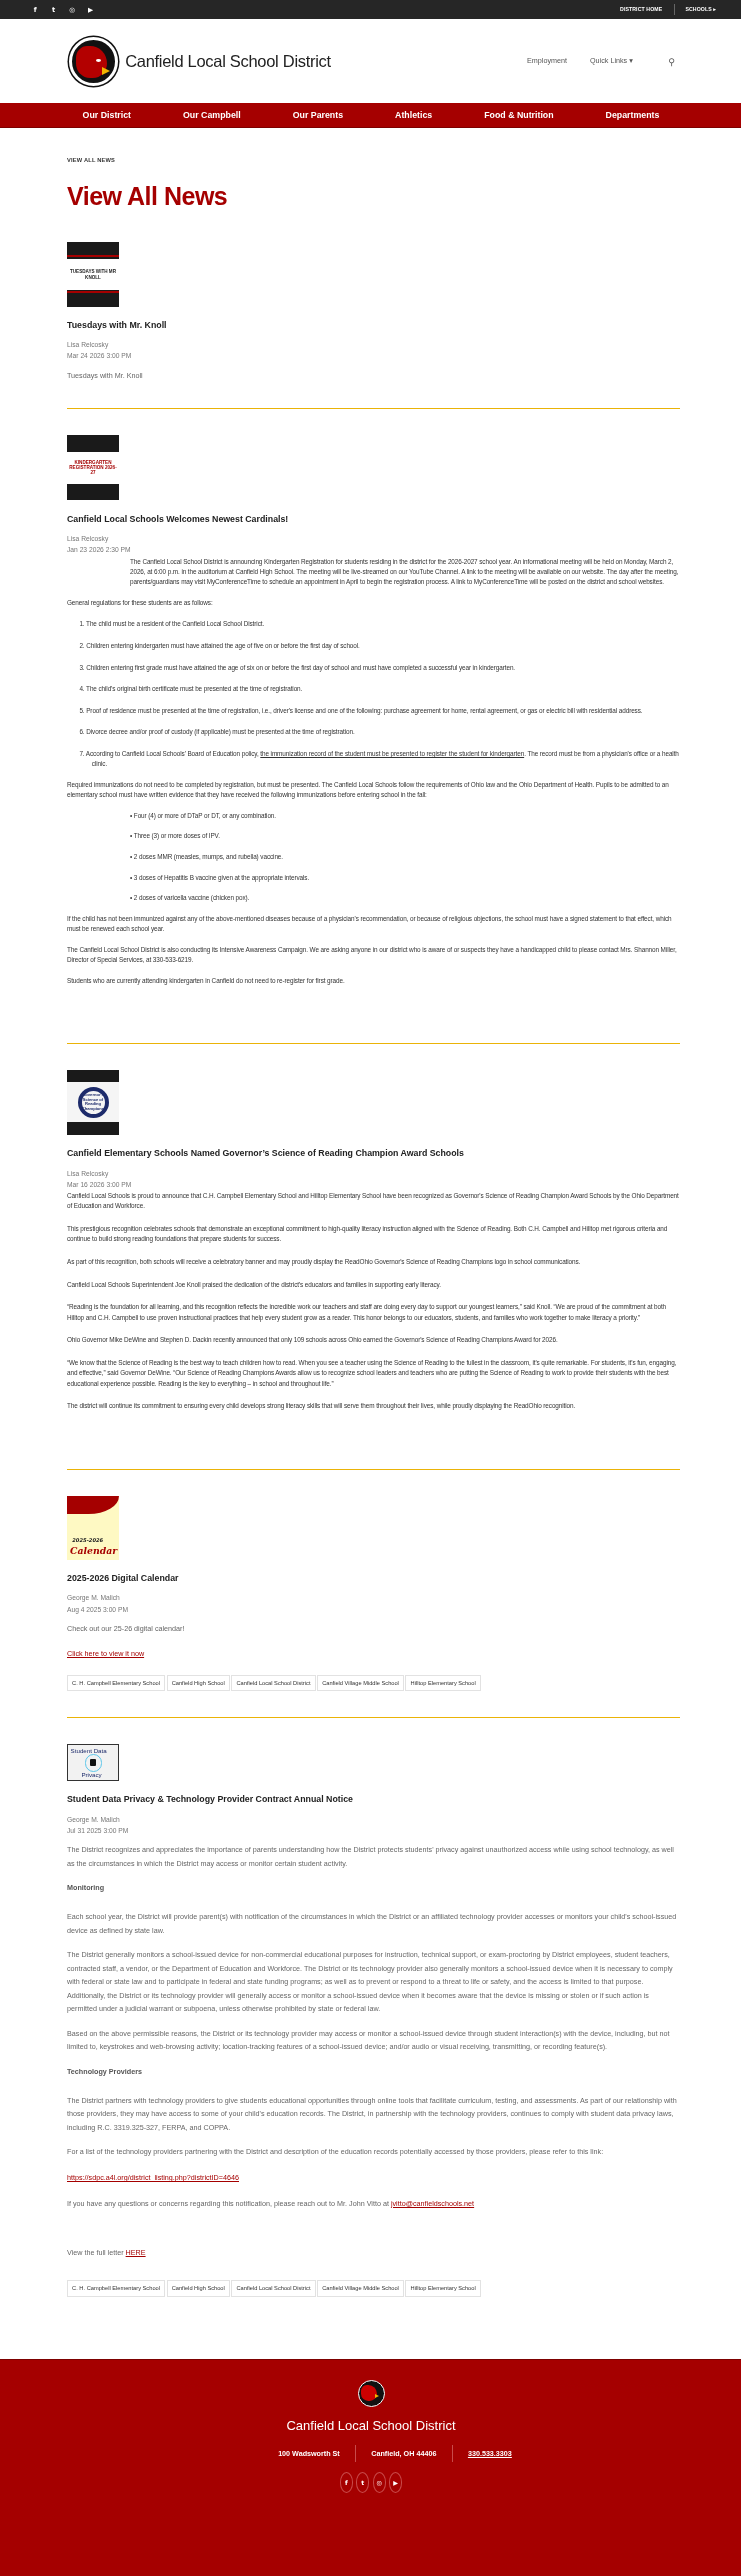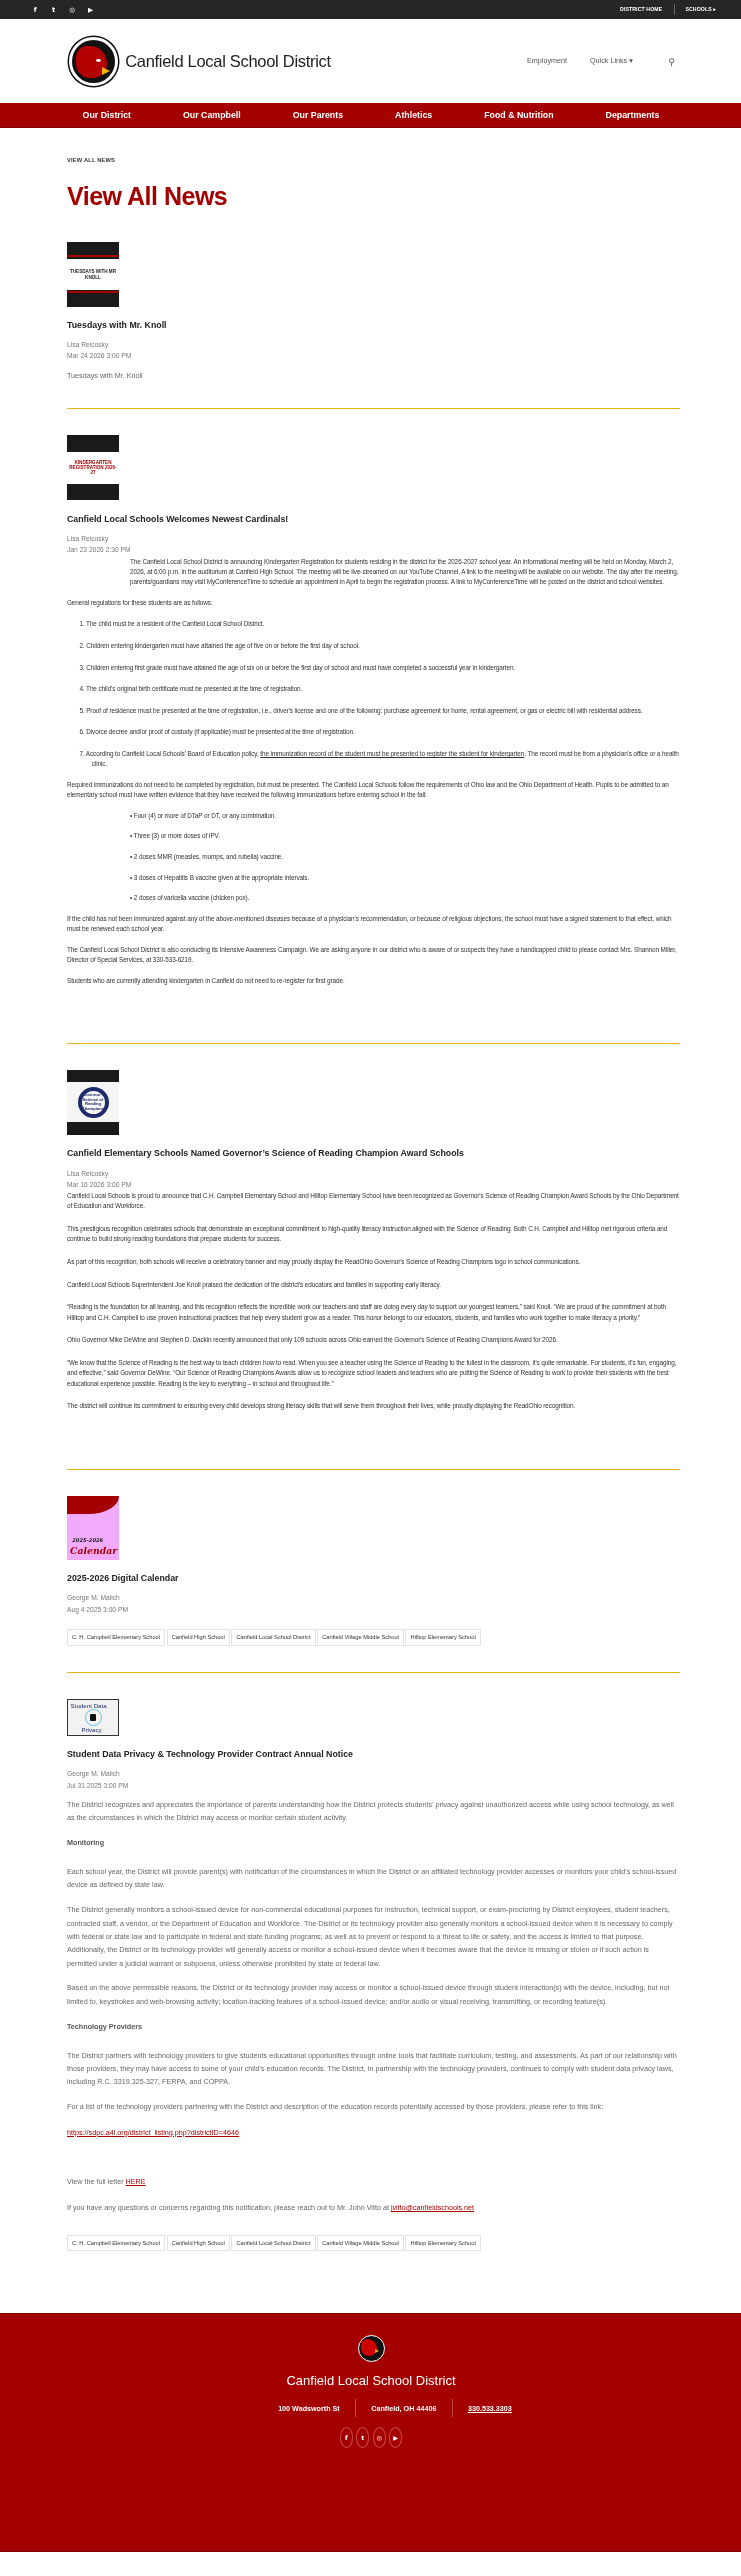--- a/index.html
+++ b/index.html
@@ -24,21 +24,21 @@
   .nav a { color: #fff; text-decoration: none; font-family: "Liberation Sans", sans-serif; font-weight: bold; font-size: 8.8px; padding: 0 24px; }
   .content { width: 639px; margin: 0 auto; padding-left: 15.5px; padding-right: 10.3px; }
   .crumb { margin-top: 29px; font-family: "Liberation Sans", sans-serif; font-size: 5.7px; color: #333; font-weight: bold; letter-spacing: 0.2px; }
   .page-title { margin-top: 18.5px; font-family: "Liberation Sans", sans-serif; font-weight: bold; font-size: 25px; color: #a50000; letter-spacing: -0.5px; }
   .article { padding-top: 26px; padding-bottom: 26px; border-bottom: 1px solid #eab308; }
   .article:last-child { border-bottom: none; }
   .thumb { width: 52px; height: 65px; background: #1a1a1a; position: relative; overflow: hidden; }
   .thumb .inner { position: absolute; left: 0; right: 0; top: 17.5px; height: 31px; background: #fff; display: flex; align-items: center; justify-content: center; font-size: 4.6px; font-weight: bold; color: #a50000; text-align: center; line-height: 1.1; font-family: "Liberation Sans", sans-serif; }
   .thumb.knoll { height: 65px; }
   .thumb.knoll .stripe { position: absolute; left: 0; right: 0; height: 2.1px; background: #a50000; }
-  .thumb.cal { background: #f0abfc; border: none; }
+  .thumb.cal { background: #fef9c3; border: none; }
   .thumb.cal .red { position: absolute; left: 0; right: 0; top: 0; height: 18.5px; background: #a50000; border-bottom-right-radius: 60% 100%; }
   .thumb.cal .year { position: absolute; left: 5.2px; top: 41px; font-size: 5.2px; font-style: italic; font-weight: bold; color: #222; }
   .thumb.cal .word { position: absolute; left: 3.1px; top: 49px; font-size: 9.3px; font-style: italic; font-weight: bold; color: #a50000; font-family: "DejaVu Serif", serif; }
   .thumb.privacy { height: 37px; background: #f2f2f2; border: 0.5px solid #333; }
   .thumb.privacy .t1 { position: absolute; left: 2.6px; top: 2.1px; font-size: 6.2px; color: #1d2b6b; font-family: "Liberation Sans", sans-serif; }
   .thumb.privacy .t2 { position: absolute; left: 13.4px; top: 26px; font-size: 6.2px; color: #1d2b6b; font-family: "Liberation Sans", sans-serif; }
   .thumb.privacy .ring { position: absolute; left: 16.5px; top: 9.3px; width: 17.5px; height: 17.5px; border-radius: 50%; border: 1.5px solid #5bc6ea; }
   .thumb.privacy .lock { position: absolute; left: 22px; top: 14.4px; width: 6.2px; height: 7.2px; background: #111; border-radius: 1px; }
   .a-title { margin-top: 13.4px; font-family: "Liberation Sans", sans-serif; font-weight: bold; font-size: 8.8px; color: #222; }
   .meta { margin-top: 9.3px; font-family: "Liberation Sans", sans-serif; font-size: 6.7px; color: #777; line-height: 11.3px; }
@@ -191,20 +191,24 @@
     <div class="thumb cal" style="height:64px;">
       <div class="red"></div>
       <div class="year">2025-2026</div>
       <div class="word">Calendar</div>
     </div>
     <div class="a-title">2025-2026 Digital Calendar</div>
     <div class="meta">
       <div>George M. Malich</div>
       <div>Aug 4 2025 3:00 PM</div>
     </div>
+    <div class="body-os">
+      <p>Check out our 25-26 digital calendar!</p>
+      <p style="margin-top:11.3px;"><a href="#">Click here to view it now</a></p>
+    </div>
     <div class="tags">
       <span class="tag">C. H. Campbell Elementary School</span>
       <span class="tag">Canfield High School</span>
       <span class="tag">Canfield Local School District</span>
       <span class="tag">Canfield Village Middle School</span>
       <span class="tag">Hilltop Elementary School</span>
     </div>
   </div>
 
   <div class="article">
@@ -222,22 +226,22 @@
     <div class="body-os">
       <p>The District recognizes and appreciates the importance of parents understanding how the District protects students' privacy against unauthorized access while using school technology, as well as the circumstances in which the District may access or monitor certain student activity.</p>
       <div class="sub-h">Monitoring</div>
       <p style="margin-top:15.5px;">Each school year, the District will provide parent(s) with notification of the circumstances in which the District or an affiliated technology provider accesses or monitors your child's school-issued device as defined by state law.</p>
       <p style="margin-top:11.3px;">The District generally monitors a school-issued device for non-commercial educational purposes for instruction, technical support, or exam-proctoring by District employees, student teachers, contracted staff, a vendor, or the Department of Education and Workforce. The District or its technology provider also generally monitors a school-issued device when it is necessary to comply with federal or state law and to participate in federal and state funding programs; as well as to prevent or respond to a threat to life or safety, and the access is limited to that purpose. Additionally, the District or its technology provider will generally access or monitor a school-issued device when it becomes aware that the device is missing or stolen or if such action is permitted under a judicial warrant or subpoena, unless otherwise prohibited by state or federal law.</p>
       <p style="margin-top:11.3px;">Based on the above permissible reasons, the District or its technology provider may access or monitor a school-issued device through student interaction(s) with the device, including, but not limited to, keystrokes and web-browsing activity; location-tracking features of a school-issued device; and/or audio or visual receiving, transmitting, or recording feature(s).</p>
       <div class="sub-h">Technology Providers</div>
       <p style="margin-top:15.5px;">The District partners with technology providers to give students educational opportunities through online tools that facilitate curriculum, testing, and assessments. As part of our relationship with those providers, they may have access to some of your child's education records. The District, in partnership with the technology providers, continues to comply with student data privacy laws, including R.C. 3319.325-327, FERPA, and COPPA.</p>
       <p style="margin-top:11.3px;">For a list of the technology providers partnering with the District and description of the education records potentially accessed by those providers, please refer to this link:</p>
       <p style="margin-top:12.4px;"><a href="#">https://sdpc.a4l.org/district_listing.php?districtID=4646</a></p>
+      <p style="margin-top:12.4px;"><span>If you have any questions or concerns regarding this notification, please reach out to Mr. John Vitto at </span><a href="#">jvitto@canfieldschools.net</a></p>
       <p style="margin-top:36px;"><span>View the full letter </span><a href="#">HERE</a></p>
-      <p style="margin-top:12.4px;"><span>If you have any questions or concerns regarding this notification, please reach out to Mr. John Vitto at </span><a href="#">jvitto@canfieldschools.net</a></p>
     </div>
     <div class="tags" style="margin-top:20.6px;">
       <span class="tag">C. H. Campbell Elementary School</span>
       <span class="tag">Canfield High School</span>
       <span class="tag">Canfield Local School District</span>
       <span class="tag">Canfield Village Middle School</span>
       <span class="tag">Hilltop Elementary School</span>
     </div>
   </div>
 </div>

